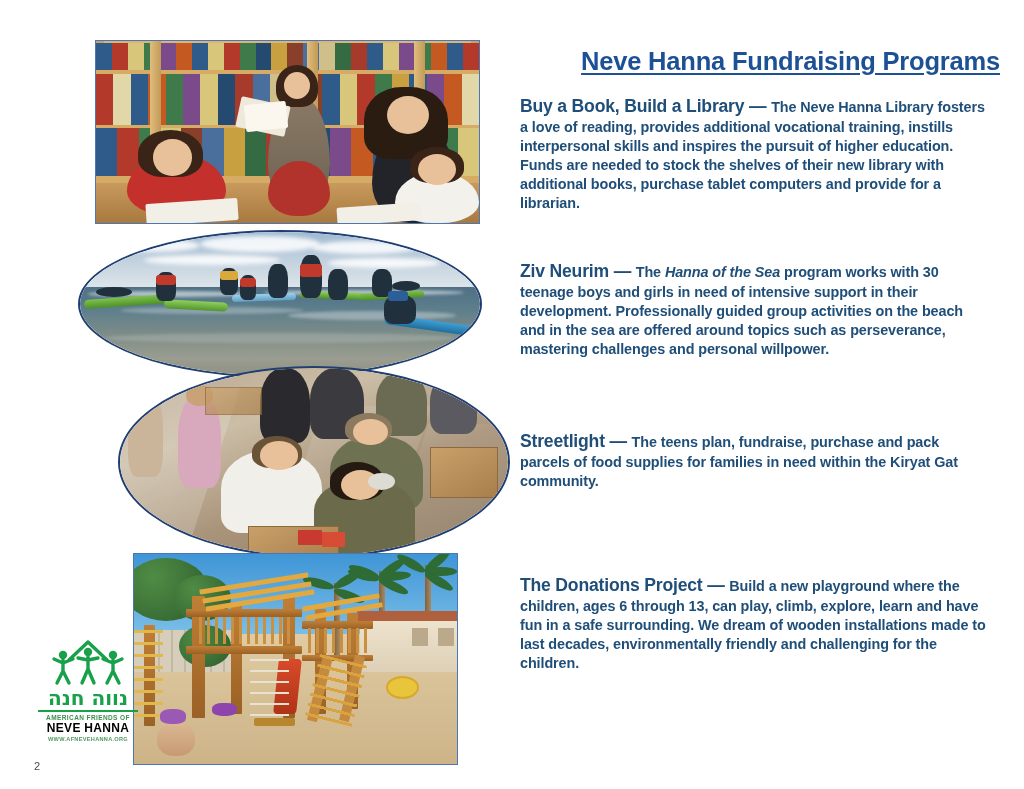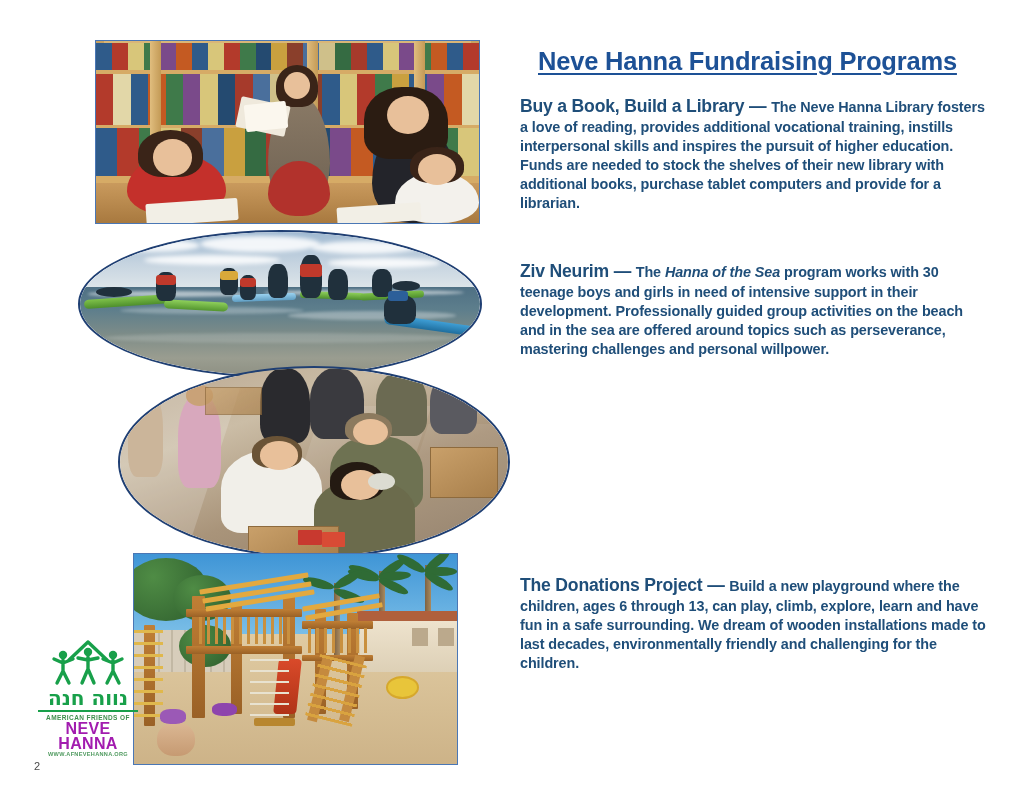--- a/index.html
+++ b/index.html
@@ -212,22 +212,22 @@
     letter-spacing: 0px;
   }
   .logo-rule { height: 2px; background: #18a04a; margin: 2px 0 2px; }
   .logo-sub1 {
     display: block; text-align: center;
     font-size: 6.5px; font-weight: bold; letter-spacing: .4px;
     color: #3f8f4e;
   }
   .logo-sub2 {
     display: block; text-align: center;
-    font-size: 16px; font-weight: bold; letter-spacing: .3px;
-    color: #a21caf; line-height: 15px;
+    font-size: 12px; font-weight: bold; letter-spacing: .3px;
+    color: #000000; line-height: 15px;
   }
   .logo-url {
     display: block; text-align: center;
     font-size: 5.6px; font-weight: bold; letter-spacing: .3px;
     color: #4f9a5f;
   }
   .page-num {
     position: absolute;
     left: 34px;
     top: 760px;
@@ -239,24 +239,24 @@
   .text-col {
     position: absolute;
     left: 512px;
     top: 0;
     width: 512px;
     height: 789px;
   }
 
   .doc-title {
     position: absolute;
-    left: 26px;
+    left: 8px;
     top: 30px;
     width: 480px;
-    text-align: left;
+    text-align: right;
     font-size: 25.5px;
     font-weight: bold;
     color: #1d5196;
     text-decoration: underline;
     text-underline-offset: 3px;
     letter-spacing: -.2px;
     white-space: nowrap;
   }
 
   .program {
@@ -586,20 +586,23 @@
     <h1 class="doc-title">Neve Hanna Fundraising Programs</h1>
 
     <p class="program" id="prog-library">
       <span class="ptitle">Buy a Book, Build a Library</span><span class="ptitle"> — </span><span>The Neve Hanna Library fosters a love of reading, provides additional vocational training, instills interpersonal skills and inspires the pursuit of higher education.  Funds are needed to stock the shelves of their new library with additional books, purchase tablet computers and provide for a librarian.</span>
     </p>
 
     <p class="program" id="prog-ziv">
       <span class="ptitle">Ziv Neurim</span><span class="ptitle"> — </span><span>The </span><span class="em">Hanna of the Sea</span><span> program works with 30 teenage boys and girls in need of intensive support in their development. Professionally guided group activities on the beach and in the sea are offered around topics such as perseverance, mastering challenges and personal willpower.</span>
     </p>
 
+    <p class="program" id="prog-street">
+      <span class="ptitle">Streetlight</span><span class="ptitle"> — </span><span>The teens plan, fundraise, purchase and pack parcels of food supplies for families in need within the Kiryat Gat community.</span>
+    </p>
 
     <p class="program" id="prog-playground">
       <span class="ptitle">The Donations Project</span><span class="ptitle"> — </span><span>Build a new playground where the children, ages 6 through 13, can play, climb, explore, learn and have fun in a safe surrounding.  We dream of wooden installations made to last decades, environmentally friendly and challenging for the children.</span>
     </p>
 
   </div>
 
 </div>
 
 </body></html>

